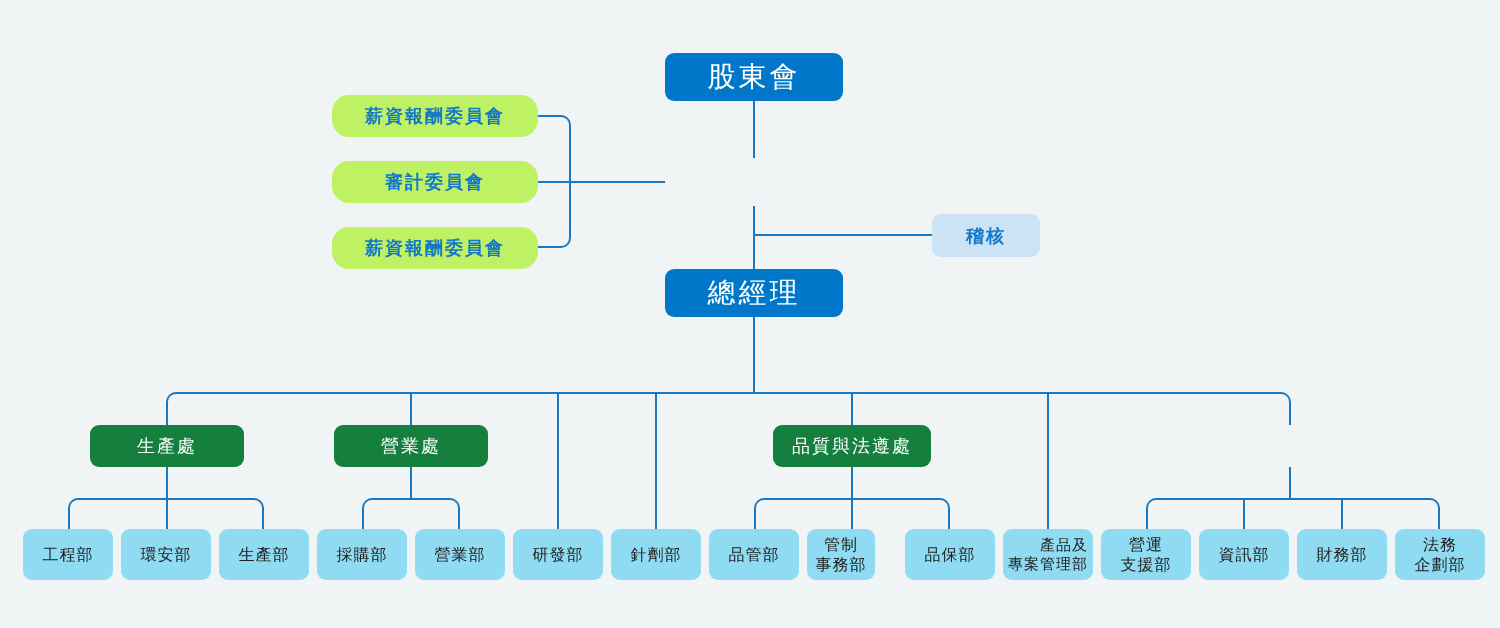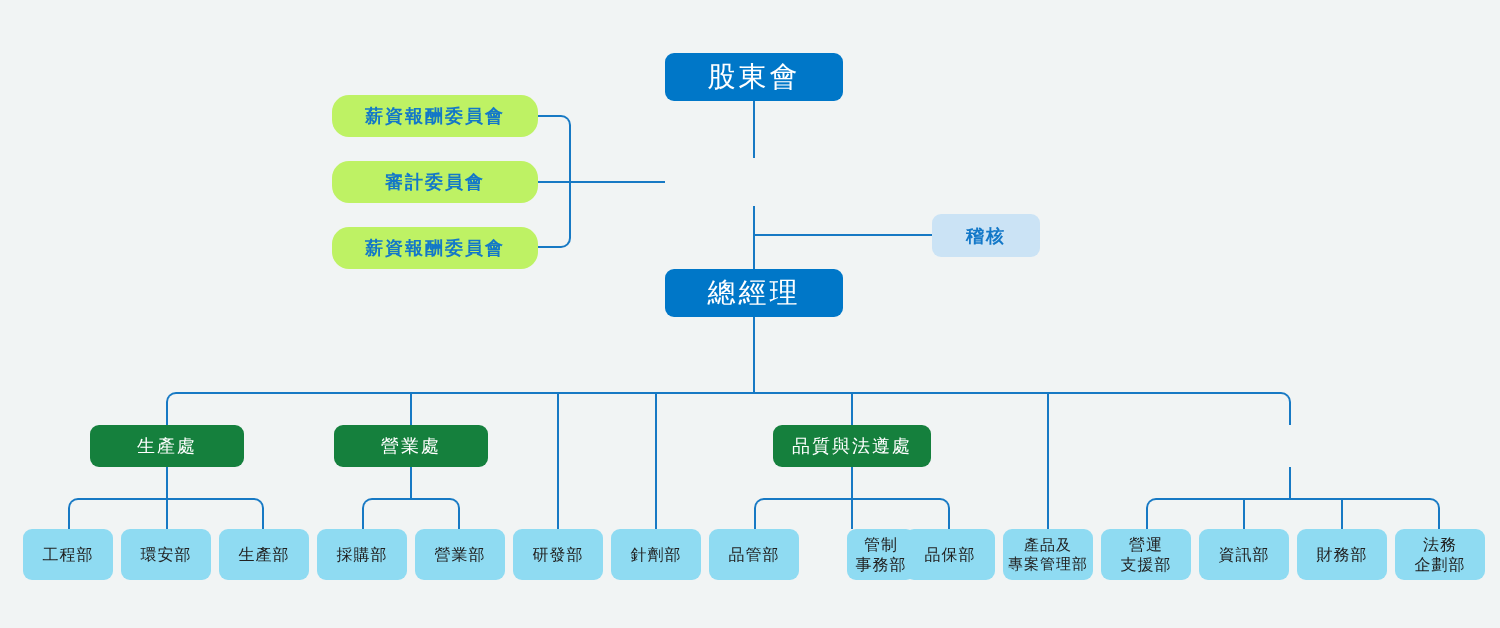--- a/index.html
+++ b/index.html
@@ -104,24 +104,24 @@
   <div class="node division" style="left:773px;top:425px;width:158px;height:42px;">品質與法遵處</div>
 
   <div class="node dept" style="left:23px;top:529px;width:90px;height:51px;">工程部</div>
   <div class="node dept" style="left:121px;top:529px;width:90px;height:51px;">環安部</div>
   <div class="node dept" style="left:219px;top:529px;width:90px;height:51px;">生產部</div>
   <div class="node dept" style="left:317px;top:529px;width:90px;height:51px;text-align:right;">採購部</div>
   <div class="node dept" style="left:415px;top:529px;width:90px;height:51px;">營業部</div>
   <div class="node dept" style="left:513px;top:529px;width:90px;height:51px;">研發部</div>
   <div class="node dept" style="left:611px;top:529px;width:90px;height:51px;">針劑部</div>
   <div class="node dept" style="left:709px;top:529px;width:90px;height:51px;">品管部</div>
-  <div class="node dept" style="left:807px;top:529px;width:68px;height:51px;margin-left:40px;">管制
+  <div class="node dept" style="left:807px;top:529px;width:68px;height:51px;">管制
 事務部</div>
   <div class="node dept" style="left:905px;top:529px;width:90px;height:51px;">品保部</div>
-  <div class="node dept" style="left:1003px;top:529px;width:90px;height:51px;font-size:15px;">產品及
+  <div class="node dept" style="left:1003px;top:529px;width:90px;height:51px;font-size:15px;text-align:right;">產品及
 專案管理部</div>
   <div class="node dept" style="left:1101px;top:529px;width:90px;height:51px;">營運
 支援部</div>
   <div class="node dept" style="left:1199px;top:529px;width:90px;height:51px;">資訊部</div>
   <div class="node dept" style="left:1297px;top:529px;width:90px;height:51px;">財務部</div>
   <div class="node dept" style="left:1395px;top:529px;width:90px;height:51px;">法務
 企劃部</div>
 
 </div>
 

